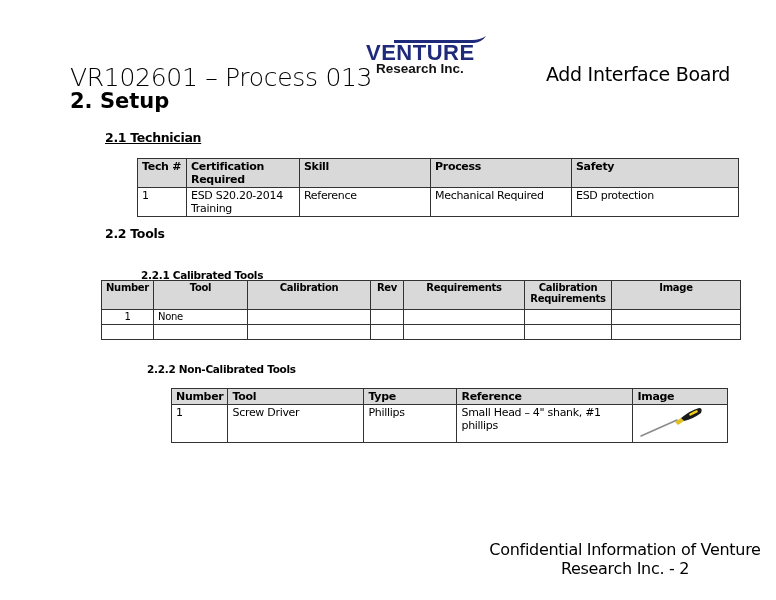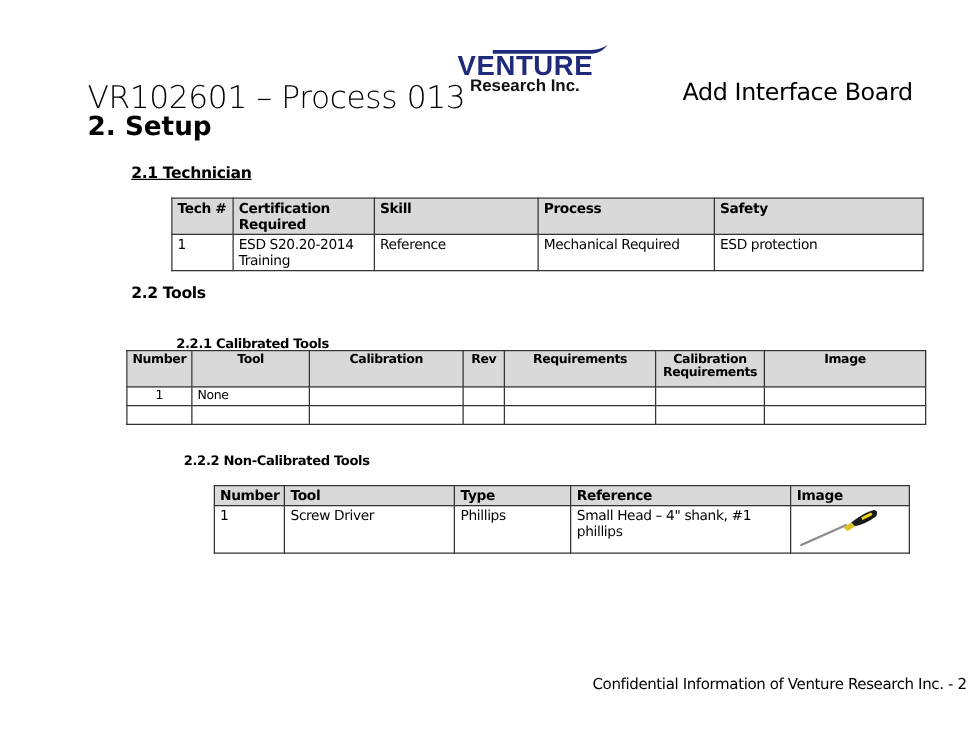--- a/index.html
+++ b/index.html
@@ -20,21 +20,21 @@
   table.outer { border:1.5px solid #333; }
   .t1 { left:137px; top:158px; width:602px; }
   .t1 td { height:25px; }
   .t1 th { height:12px; }
   .t2 { left:101px; top:280px; width:640px; font-size:10px; }
   .t2 th { text-align:center; height:26px; }
   .t2 td { height:12px; }
   .t3 { left:171px; top:388px; width:557px; }
   .t3 th { height:12px; }
   .t3 td { height:33px; }
-  .footer { left:474px; top:540px; font-size:12px; font-family:"DejaVu Sans", sans-serif; letter-spacing:-0.3px;text-align:center; }
+  .footer { left:474px; top:540px; font-size:16px; font-family:"DejaVu Sans", sans-serif; letter-spacing:-0.3px;text-align:center; }
   .center { text-align:center !important; }
 </style>
 </head>
 <body>
 
 <div class="abs doc-id">VR102601 – Process 013</div>
 <div class="abs doc-title-right">Add Interface Board</div>
 
 <div class="abs logo">
   <svg class="logo-swoosh" viewBox="0 0 92 8">

